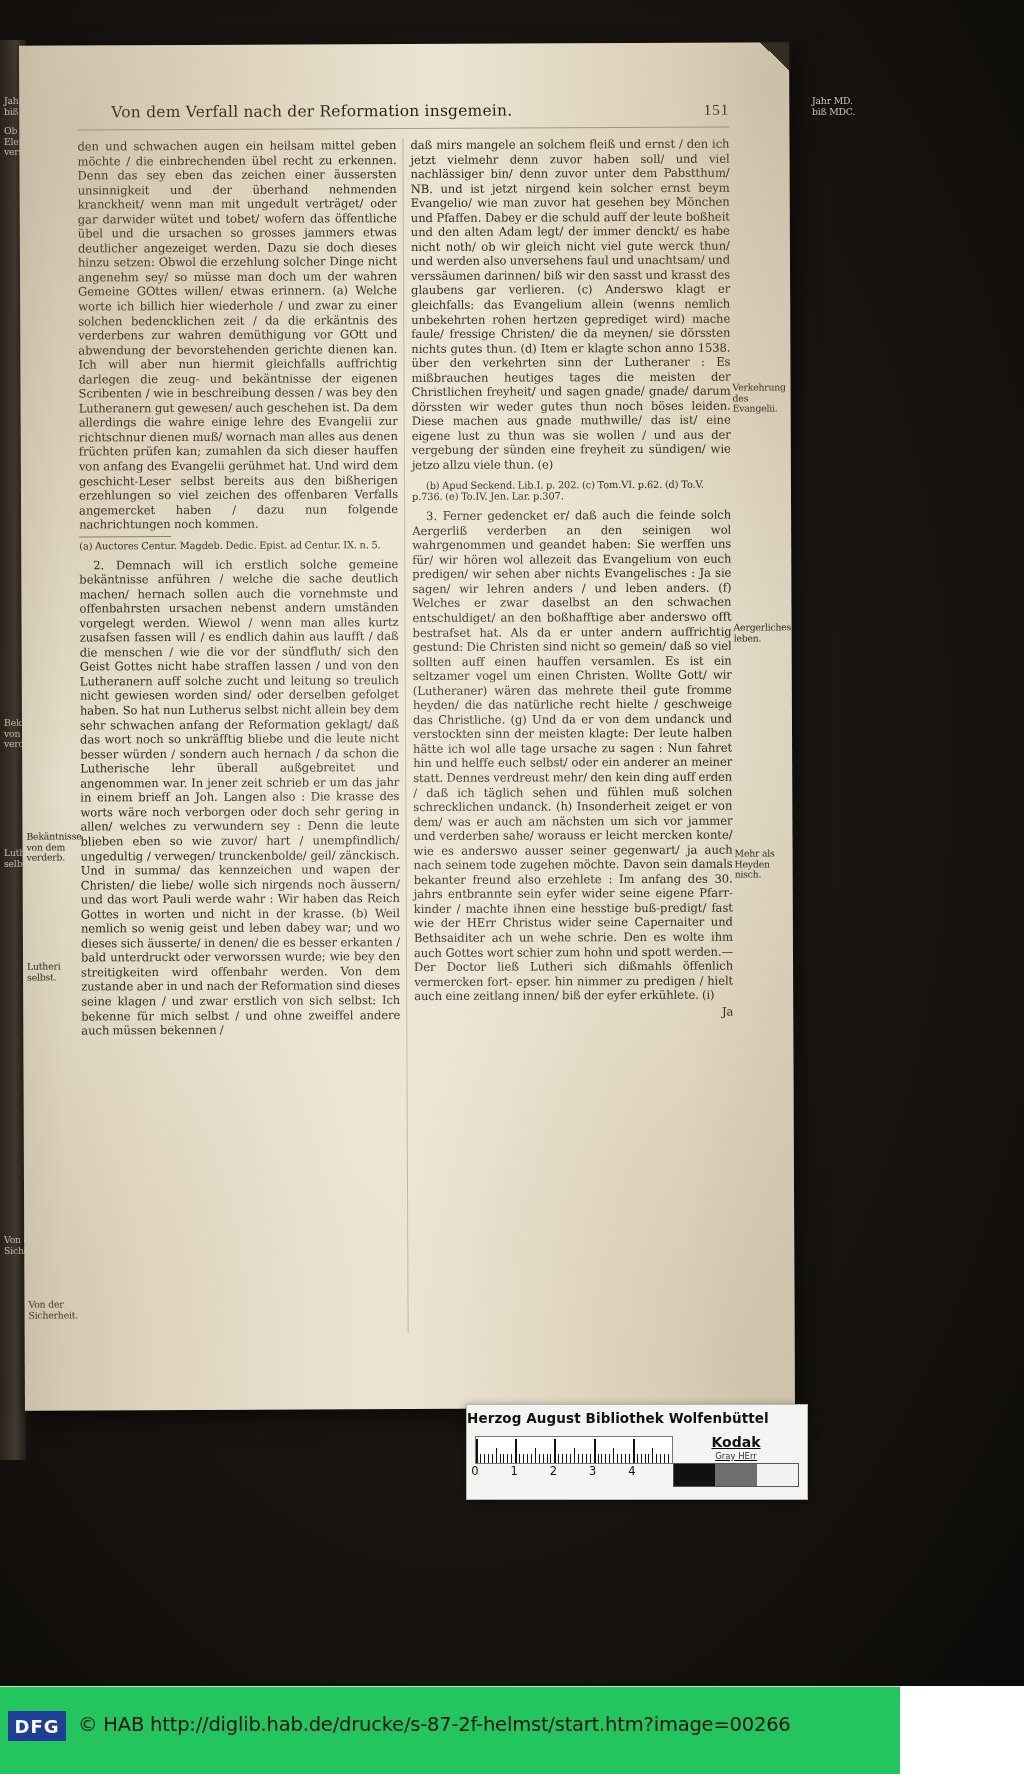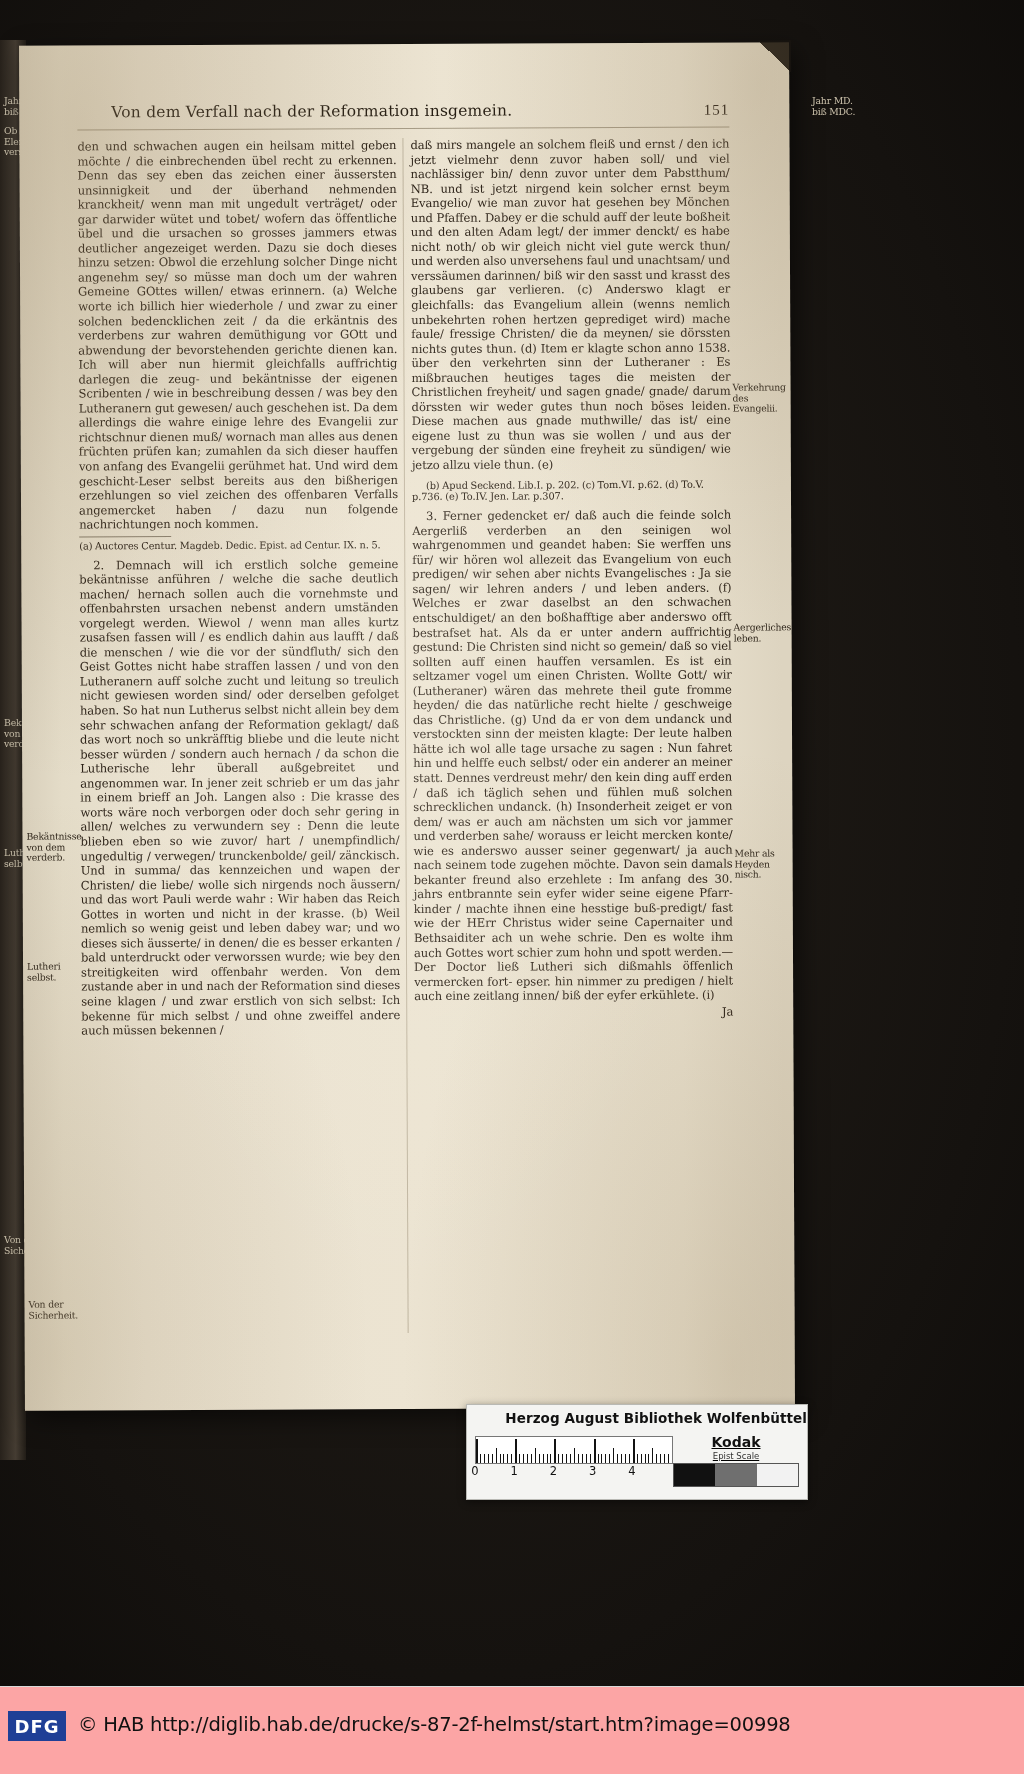--- a/index.html
+++ b/index.html
@@ -206,21 +206,21 @@
     top: 1404px;
     width: 340px;
     height: 94px;
     background: #f4f4f2;
     border: 1px solid #b9b9b4;
     box-shadow: 0 2px 8px rgba(0,0,0,.45);
   }
   #target-title {
     position: absolute;
     left: 0; right: 0; top: 5px;
-    text-align: right;
+    text-align: left;
     font-family: "DejaVu Sans", sans-serif;
     font-size: 13.5px;
     font-weight: 700;
     color: #111;
     letter-spacing: .1px;
   }
   #ruler {
     position: absolute;
     left: 8px;
     top: 31px;
@@ -288,23 +288,23 @@
     display: flex;
     border: 1px solid #555;
   }
   #gray-strip div { flex: 1 1 auto; }
 
   
   #credit-bar {
     position: absolute;
     left: 0;
     top: 1686px;
-    width: 1024px;
+    width: 900px;
     height: 88px;
-    background: #fca5a5;
+    background: #22c55e;
     border-top: 1px solid #d9d9d9;
   }
   #dfg-logo {
     position: absolute;
     left: 8px;
     top: 24px;
     width: 58px;
     height: 30px;
     background: #1f3f96;
     color: #fff;
@@ -445,27 +445,27 @@
           <span class="rnum" style="left: 0px;">0</span>
           <span class="rnum" style="left: 39.2px;">1</span>
           <span class="rnum" style="left: 78.4px;">2</span>
           <span class="rnum" style="left: 117.6px;">3</span>
           <span class="rnum" style="left: 156.8px;">4</span>
         </div>
     </div>
 
     <div id="kodak-block">
       <div id="kodak-word">Kodak</div>
-      <div id="kodak-sub">Epist Scale</div>
+      <div id="kodak-sub">Gray HErr</div>
       <div id="gray-strip">
         <div style="background:#111"></div>
         <div style="background:#6f6f6f"></div>
         <div style="background:#f2f2f2"></div>
       </div>
     </div>
   </div>
 
 </div>
 
 <div id="credit-bar">
   <div id="dfg-logo">DFG</div>
-  <div id="credit-text">© HAB http://diglib.hab.de/drucke/s-87-2f-helmst/start.htm?image=00998</div>
+  <div id="credit-text">© HAB http://diglib.hab.de/drucke/s-87-2f-helmst/start.htm?image=00266</div>
 </div>
 
 </body></html>

